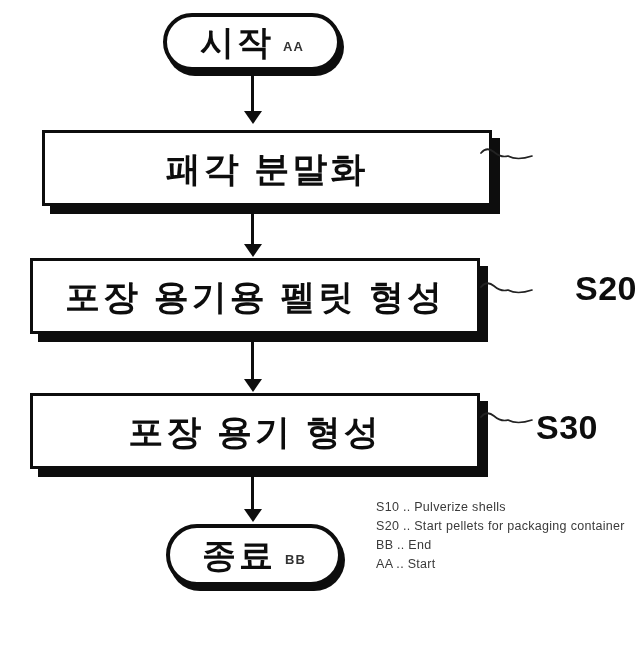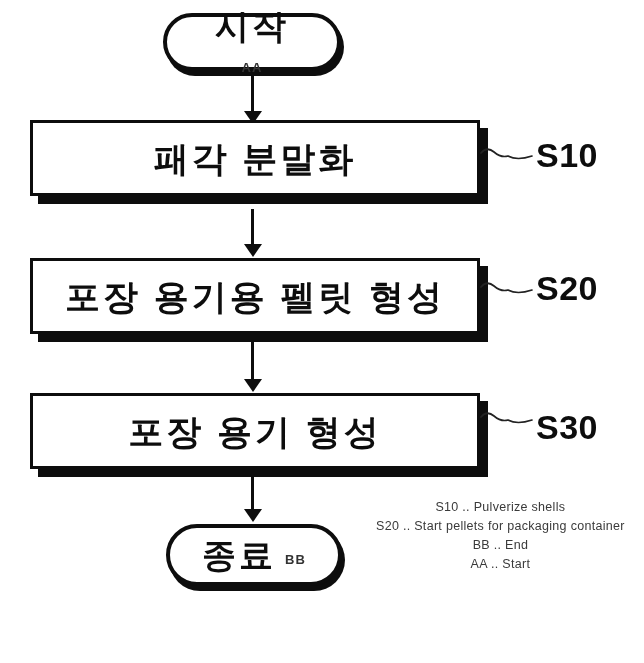--- a/index.html
+++ b/index.html
@@ -21,21 +21,21 @@
     position: absolute;
     background: #ffffff;
     border: 4px solid #0d0d0d;
     border-radius: 34px;
     box-shadow: 3px 5px 0 #0d0d0d;
     display: flex;
     align-items: center;
     justify-content: center;
     gap: 9px;
   }
-  .terminal-start { left: 163px; top: 13px;  width: 170px; height: 50px; flex-direction: column; }
+  .terminal-start { left: 163px; top: 13px;  width: 170px; height: 50px; }
   .terminal-end   { left: 166px; top: 524px; width: 168px; height: 54px; }
   .terminal-label {
     font-size: 34px;
     font-weight: 700;
     letter-spacing: 3px;
     line-height: 1;
   }
   .terminal-ref {
     font-size: 13px;
     font-weight: 700;
@@ -49,21 +49,21 @@
     left: 30px;
     width: 444px;
     height: 70px;
     background: #ffffff;
     border: 3px solid #0d0d0d;
     box-shadow: 8px 8px 0 #0d0d0d;
     display: flex;
     align-items: center;
     justify-content: center;
   }
-  .process-1 { top: 120px; }
+  .process-1 { top: 130px; margin-left: 12px; }
   .process-2 { top: 258px; }
   .process-3 { top: 393px; }
   .process-label {
     font-size: 35px;
     font-weight: 700;
     letter-spacing: 3px;
     line-height: 1;
   }
   
   .arrow {
@@ -90,63 +90,61 @@
   
   .stepref {
     position: absolute;
     left: 536px;
     font-size: 34px;
     font-weight: 700;
     letter-spacing: 0.5px;
     line-height: 1;
   }
   .stepref-1 { top: 138px; }
-  .stepref-2 { top: 271px; }
+  .stepref-2 { top: 271px; margin-left: 39px; }
   .stepref-3 { top: 402px; margin-top: 8px; }
   
   .leader {
     position: absolute;
     width: 54px;
     height: 18px;
   }
   .leader-1 { left: 480px; top: 146px; }
   .leader-2 { left: 480px; top: 280px; }
   .leader-3 { left: 480px; top: 410px; }
   
   .legend {
     position: absolute;
     left: 376px;
     top: 498px;
     font-size: 12.5px;
     line-height: 19px;
     color: #3a3a3a;
     letter-spacing: 0.3px;
     white-space: nowrap;
-    text-align: center;
   }
 </style>
 </head>
 <body>
 
 <div class="canvas">
 
   <div class="terminal terminal-start">
     <span class="terminal-label">시작</span>
     <span class="terminal-ref">AA</span>
   </div>
 
   <div class="arrow arrow-1"></div>
 
   <div class="process process-1">
     <span class="process-label">패각 분말화</span>
   </div>
   <svg class="leader leader-1" viewBox="0 0 54 18">
     <path d="M1,7 Q7,0 14,6 T28,10 Q37,15 52,10" fill="none" stroke="#222222" stroke-width="1.7" stroke-linecap="round"></path>
   </svg>
-  <div class="stepref stepref-1">S10</div>
 
   <div class="arrow arrow-2"></div>
 
   <div class="process process-2">
     <span class="process-label">포장 용기용 펠릿 형성</span>
   </div>
   <svg class="leader leader-2" viewBox="0 0 54 18">
     <path d="M1,7 Q7,0 14,6 T28,10 Q37,15 52,10" fill="none" stroke="#222222" stroke-width="1.7" stroke-linecap="round"></path>
   </svg>
   <div class="stepref stepref-2">S20</div>

